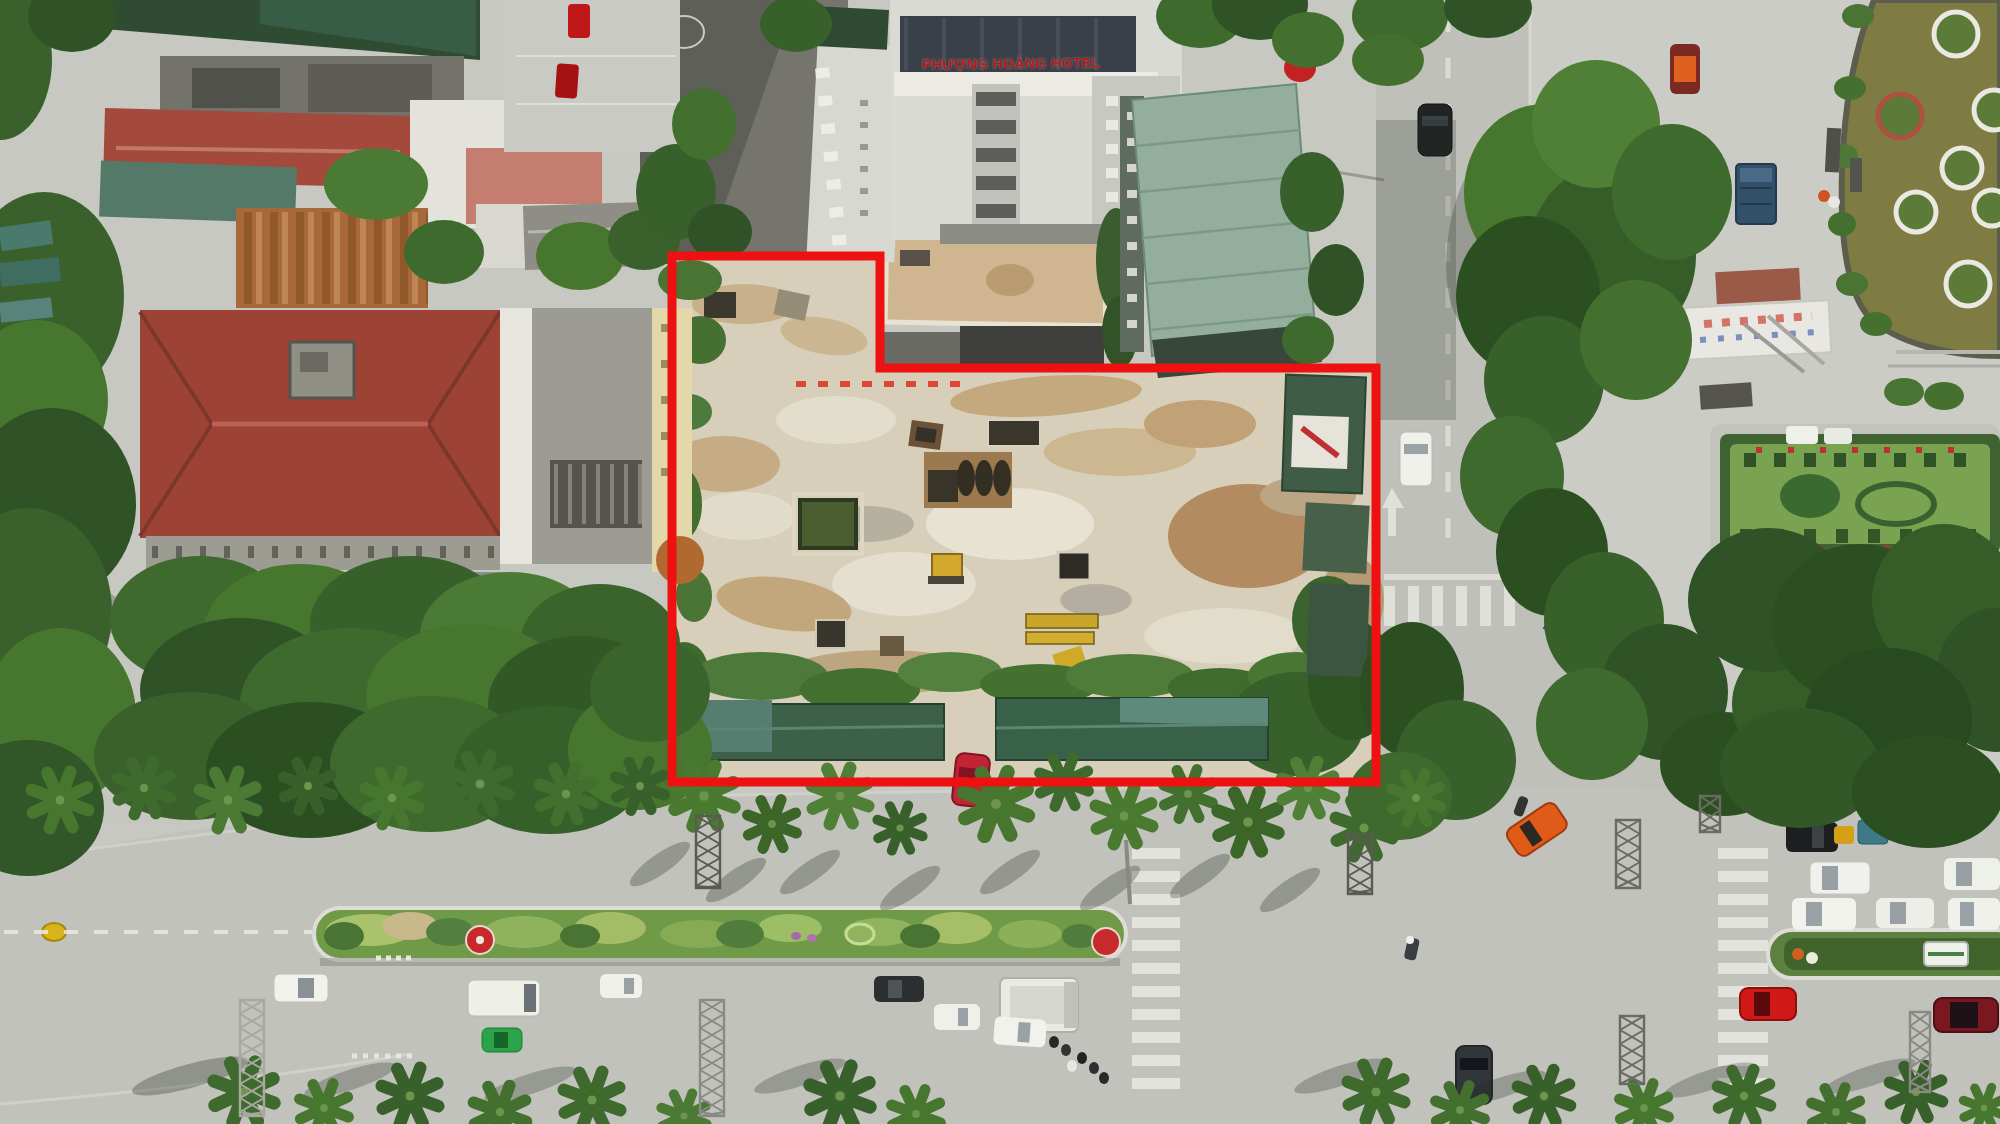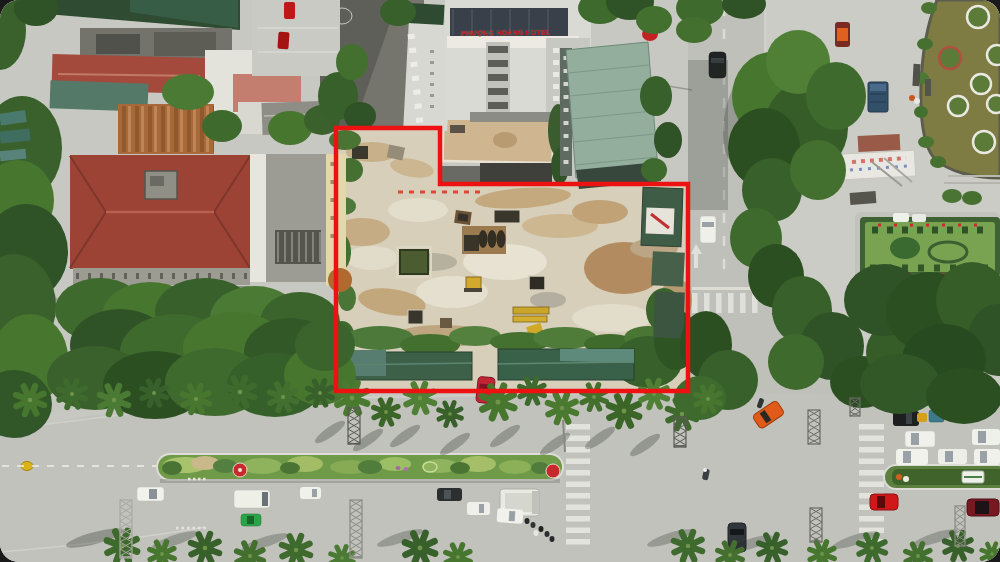--- a/index.html
+++ b/index.html
@@ -1,17 +1,17 @@
 <!DOCTYPE html>
 <html><head>
 <meta charset="utf-8">
 <style>
   html,body{margin:0;padding:0;background:#1a1a1a;}
   .stage{position:relative;width:1000px;height:562px;overflow:hidden;background:#c7c8c2;
-         font-family:"DejaVu Sans", sans-serif;border-radius:19px;}
+         font-family:"DejaVu Sans", sans-serif;}
   .stage svg{position:absolute;left:0;top:0;width:1000px;height:562px;display:block;}
   .hotel-sign{position:absolute;left:461px;top:29px;width:130px;color:#b51616;
               font-size:7px;font-weight:bold;letter-spacing:0.2px;white-space:nowrap;
               transform:rotate(-0.6deg);font-family:"Liberation Sans", sans-serif;
               text-shadow:0 0 1px rgba(255,255,255,0.45);}
 </style>
 </head>
 <body>
 
 <div class="stage">

